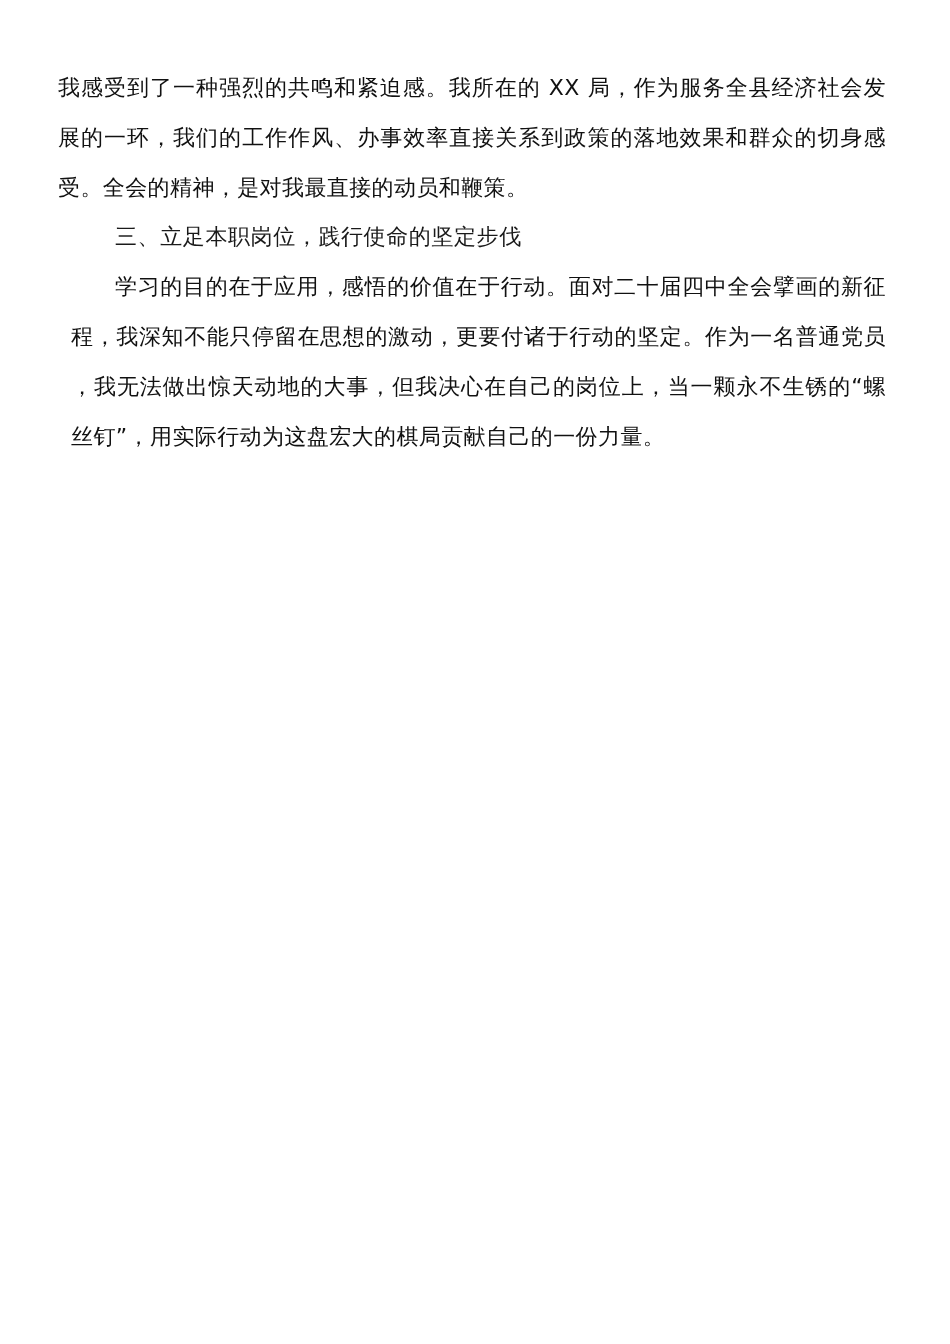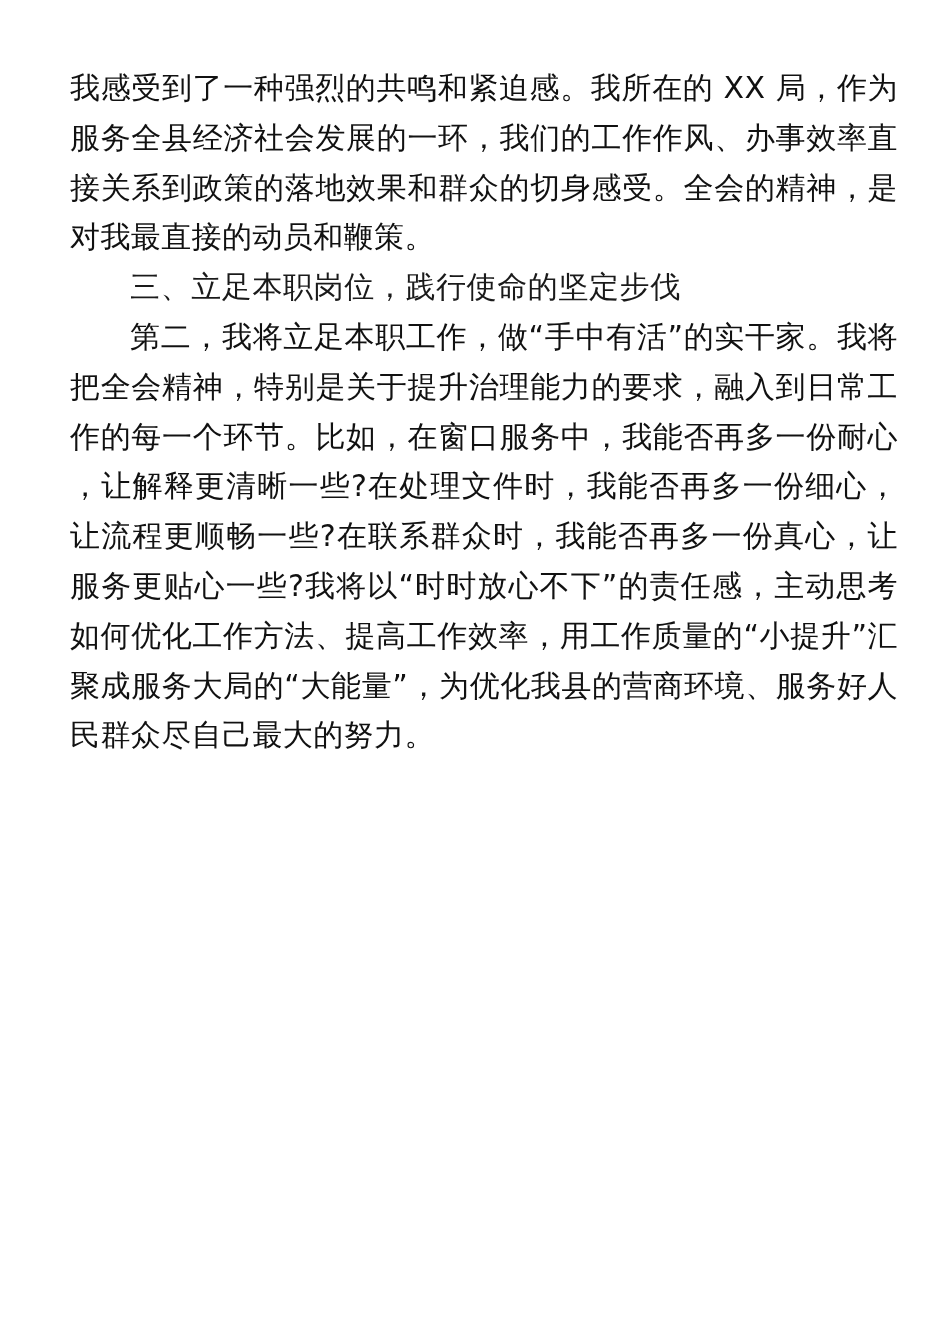--- a/index.html
+++ b/index.html
@@ -8,46 +8,47 @@
       background: #ffffff;
     }
     body {
       width: 950px;
       height: 1344px;
       overflow: hidden;
       position: relative;
     }
     .page {
       position: absolute;
-      left: 70px;
+      left: 58px;
       top: 63px;
       width: 828px;
       color: #111111;
       font-family: "DejaVu Sans", "Liberation Sans", sans-serif;
-      font-size: 30px;
+      font-size: 22px;
       line-height: 49.8px;
       letter-spacing: 0.4px;
     }
     .para {
       margin: 0;
       padding: 0;
       text-align: justify;
       text-justify: inter-character;
       word-break: break-all;
       line-break: anywhere;
     }
     .indent {
       text-indent: 2em;
+      margin-left: 13px;
     }
     .heading {
       font-family: "DejaVu Serif", "Liberation Serif", serif;
       color: #1a1a1a;
       letter-spacing: 0.6px;
     }
   </style>
 </head>
 <body>
 
 <div class="page">
   <p class="para">我感受到了一种强烈的共鸣和紧迫感。我所在的 XX 局，作为服务全县经济社会发展的一环，我们的工作作风、办事效率直接关系到政策的落地效果和群众的切身感受。全会的精神，是对我最直接的动员和鞭策。</p>
   <p class="para indent heading">三、立足本职岗位，践行使命的坚定步伐</p>
-  <p class="para indent">第二，我将立足本职工作，做“手中有活”的实干家。我将把全会精神，特别是关于提升治理能力的要求，融入到日常工作的每一个环节。比如，在窗口服务中，我能否再多一份耐心，让解释更清晰一些?在处理文件时，我能否再多一份细心，让流程更顺畅一些?在联系群众时，我能否再多一份真心，让服务更贴心一些?我将以“时时放心不下”的责任感，主动思考如何优化工作方法、提高工作效率，用工作质量的“小提升”汇聚成服务大局的“大能量”，为优化我县的营商环境、服务好人民群众尽自己最大的努力。</p>
+  <p class="para indent">学习的目的在于应用，感悟的价值在于行动。面对二十届四中全会擘画的新征程，我深知不能只停留在思想的激动，更要付诸于行动的坚定。作为一名普通党员，我无法做出惊天动地的大事，但我决心在自己的岗位上，当一颗永不生锈的“螺丝钉”，用实际行动为这盘宏大的棋局贡献自己的一份力量。</p>
 </div>
 
 </body></html>

